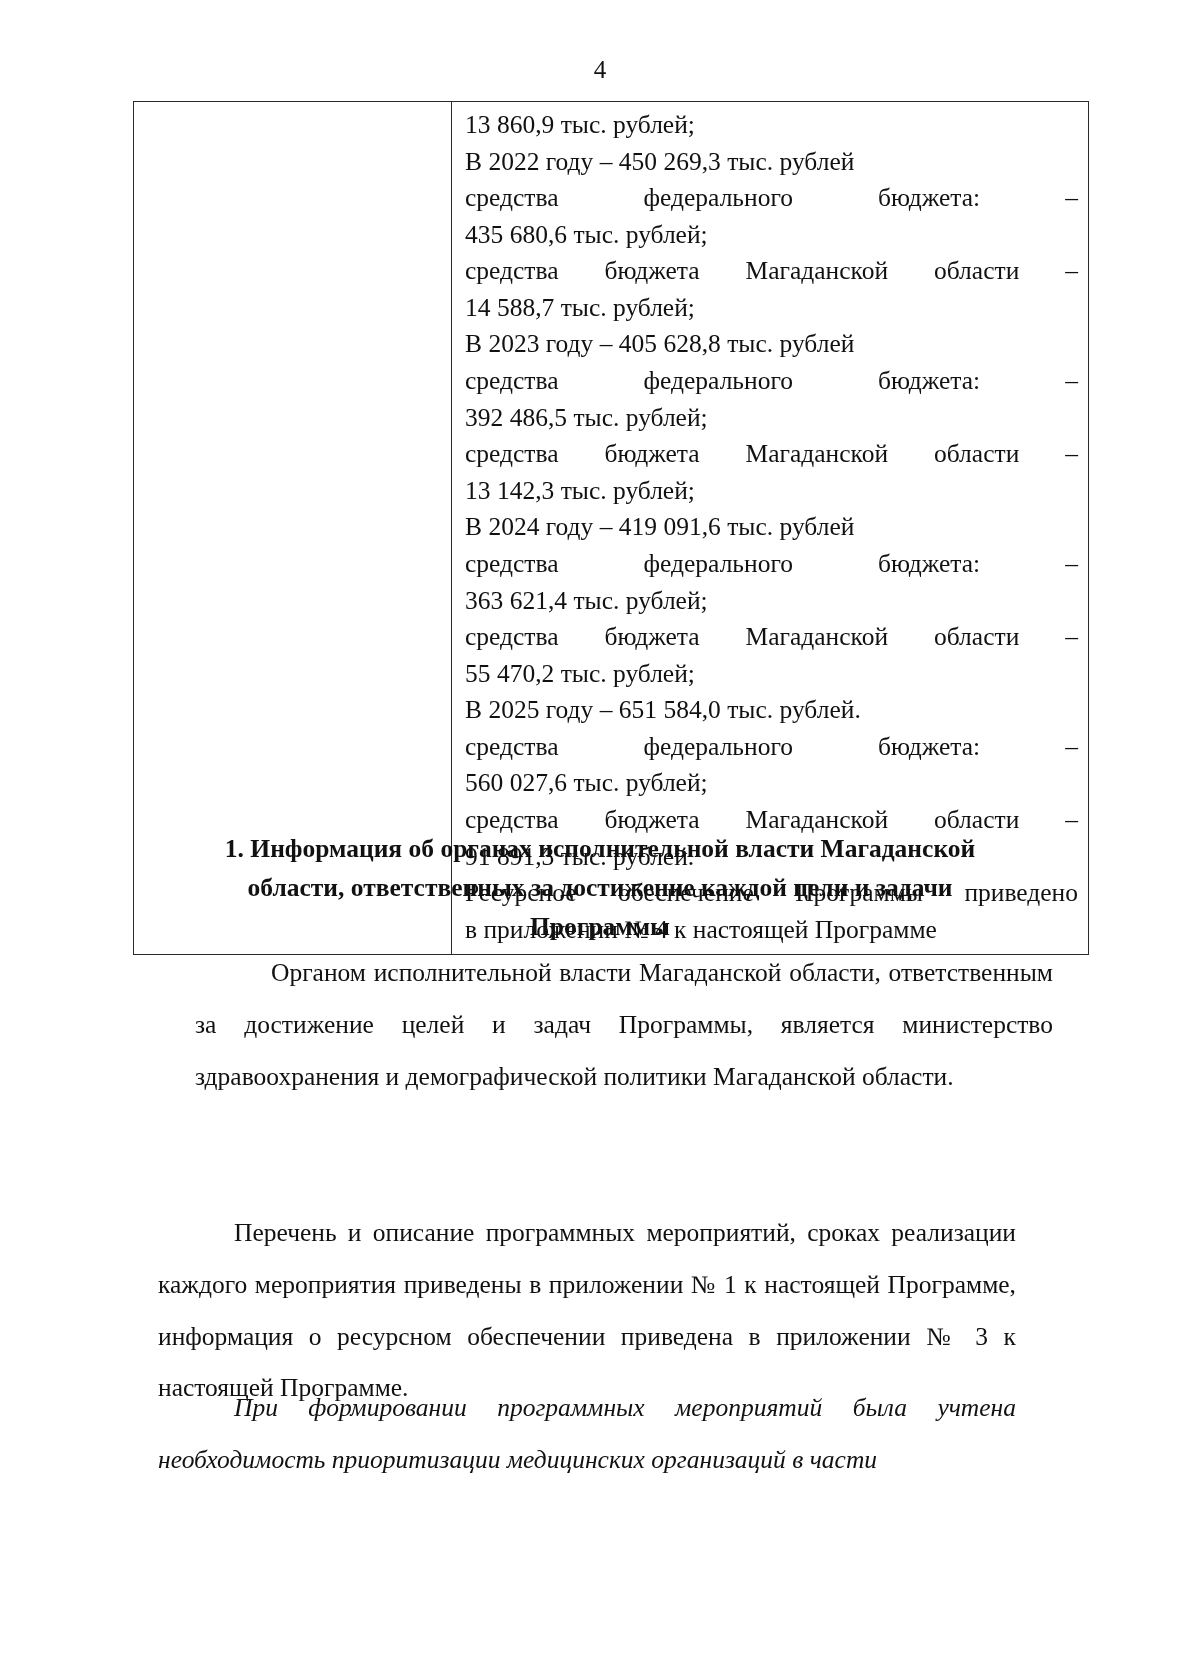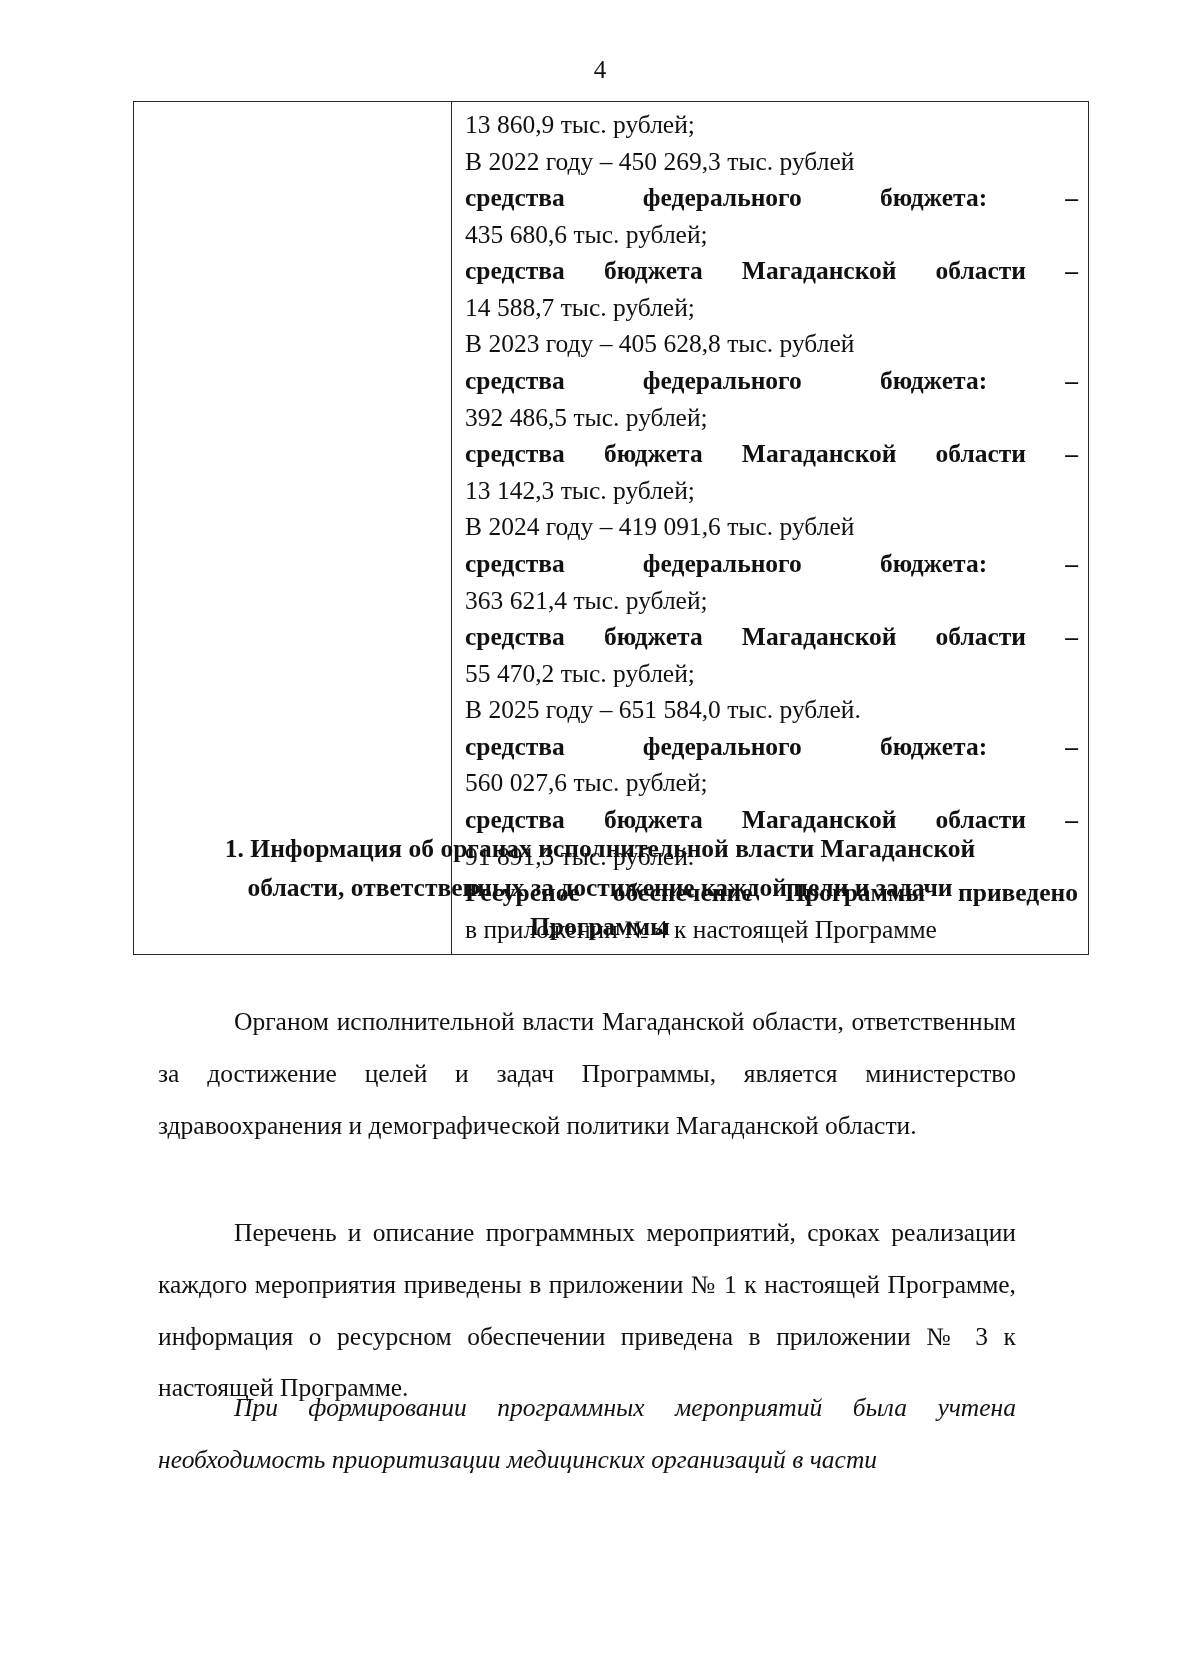--- a/index.html
+++ b/index.html
@@ -60,21 +60,20 @@
   .tline {
     font-size: 25.5px;
     line-height: 1.435;
     text-align: justify;
     text-align-last: left;
     white-space: normal;
     margin: 0;
   }
   .tline.spread {
     text-align-last: justify;
-    font-weight: bold;
   }
 
   
   .heading {
     position: absolute;
     font-weight: bold;
     font-size: 25.5px;
     line-height: 1.52;
     text-align: center;
   }
@@ -93,21 +92,21 @@
   .para {
     position: absolute;
     left: 158px;
     width: 858px;
     font-size: 25.5px;
     line-height: 2.03;
     text-align: justify;
     text-align-last: left;
     text-indent: 76px;
   }
-  #para-1 { top: 996px; }
+  #para-1 { top: 947px; margin-left: 37px; }
   #para-2 { top: 1207px; }
   #para-3 { top: 1382px; font-style: italic; }
 </style>
 </head>
 <body>
 
 <div class="page">
 
   <div class="page-number">4</div>
 

